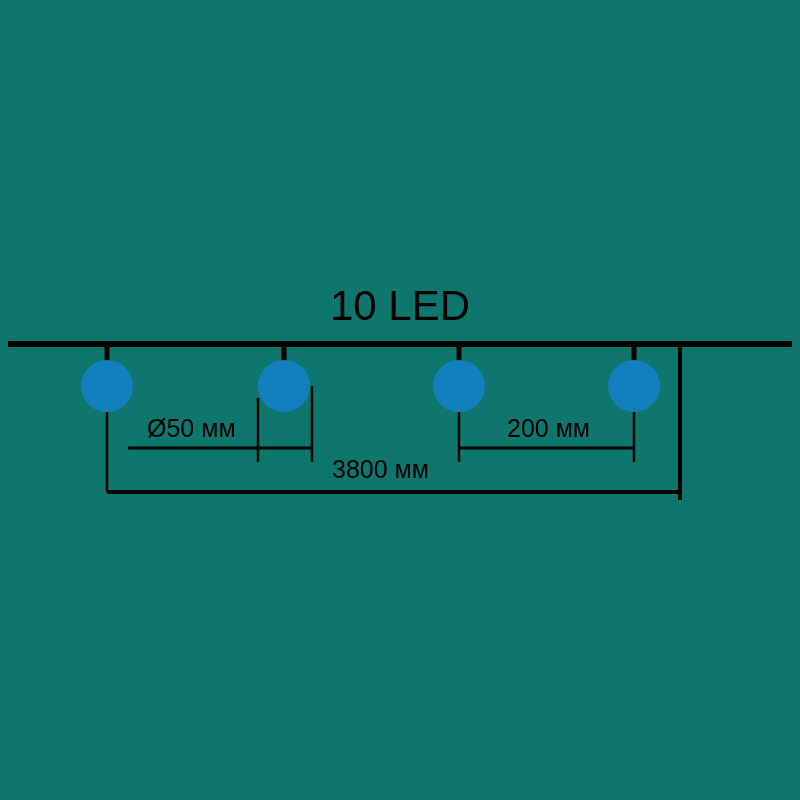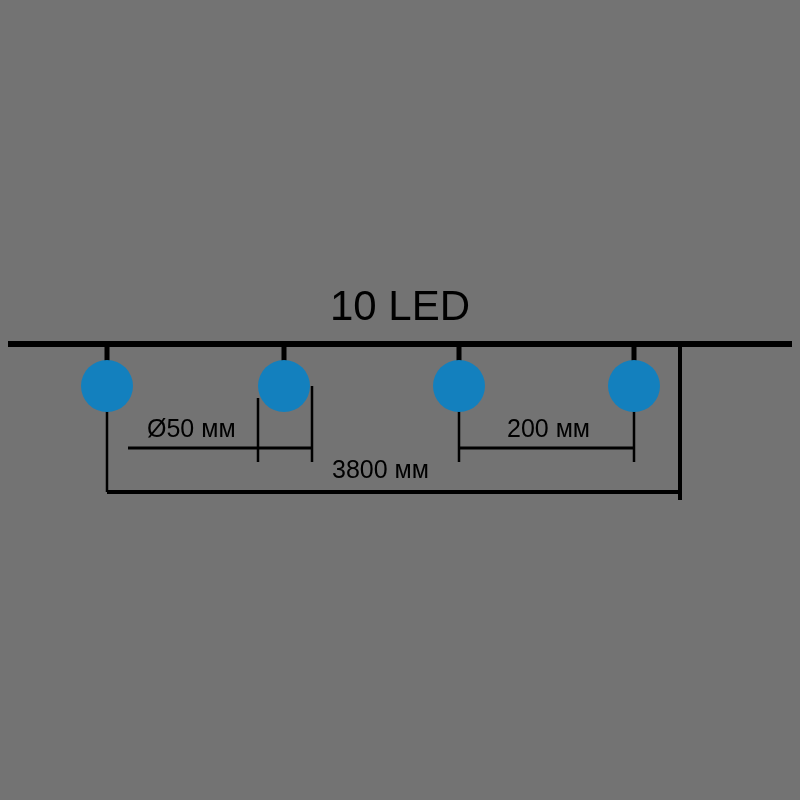--- a/index.html
+++ b/index.html
@@ -32,21 +32,21 @@
   .title-text {
     font-size: 42px;
   }
   .dim-text {
     font-size: 25px;
   }
 </style>
 </head>
 <body>
 
-<div id="diagram-root" style="background: #737373;">
+<div id="diagram-root" style="background: #0f766e;">
   <svg id="diagram-svg" viewBox="0 0 800 800" xmlns="http://www.w3.org/2000/svg">
 
     <text class="title-text" id="title-text" x="400" y="320" text-anchor="middle">10 LED</text>
 
     <line id="main-wire" x1="8" y1="344" x2="792" y2="344" stroke="#000000" stroke-width="6"></line>
 
     <g id="drop-wires">
       <line x1="107" y1="344" x2="107" y2="364" stroke="#000000" stroke-width="5"></line>
       <line x1="284" y1="344" x2="284" y2="364" stroke="#000000" stroke-width="5"></line>
       <line x1="459" y1="344" x2="459" y2="364" stroke="#000000" stroke-width="5"></line>

